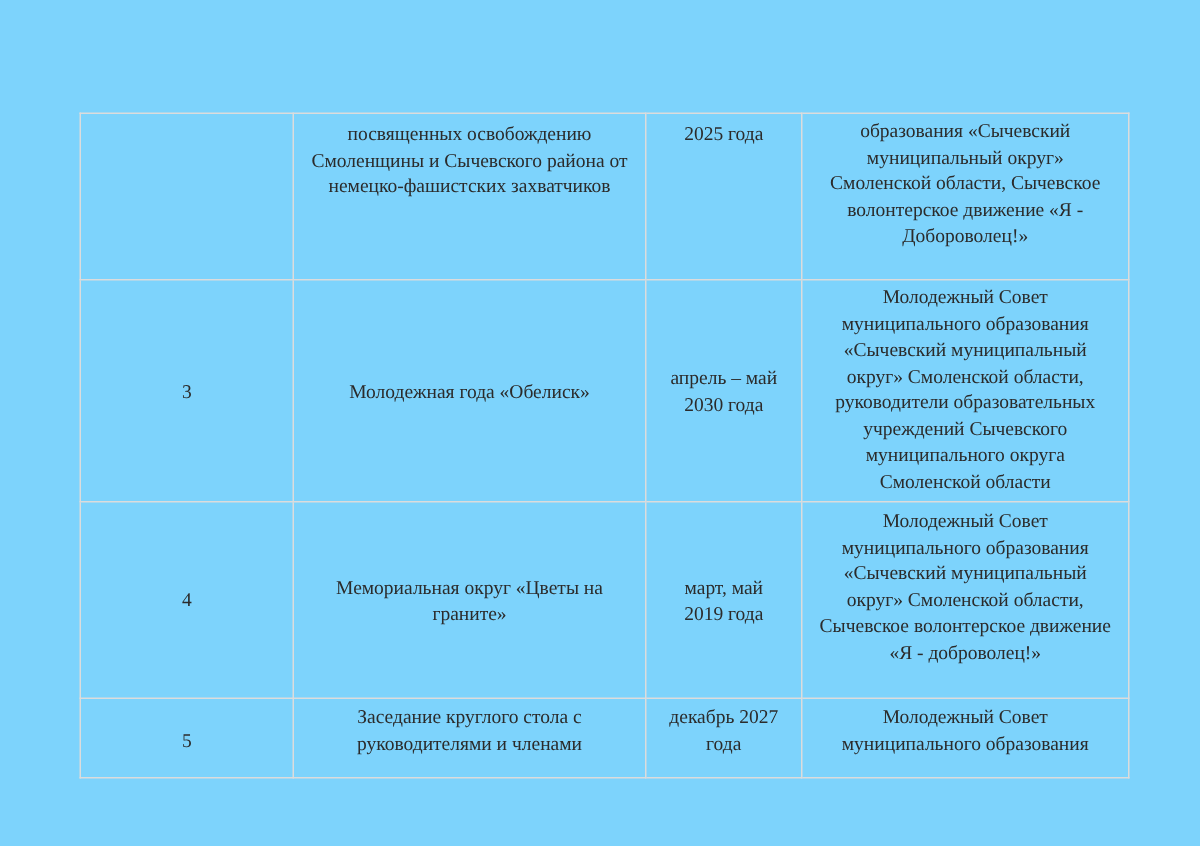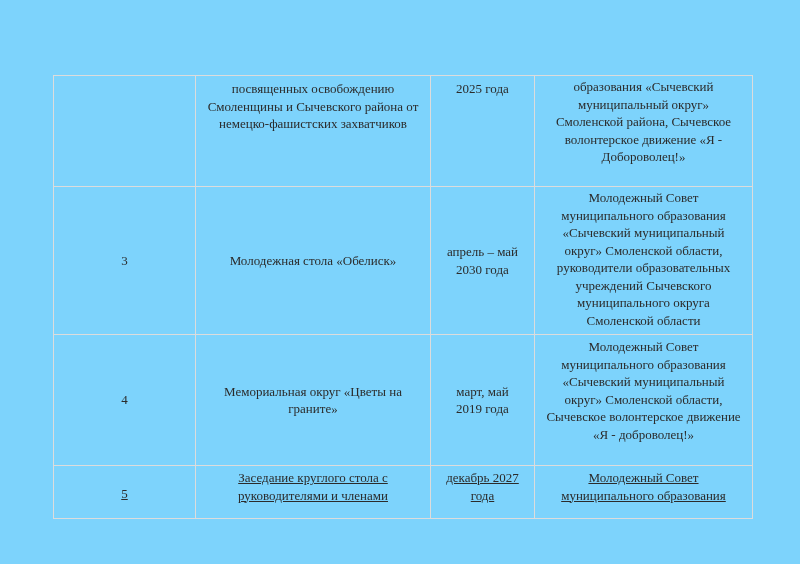--- a/index.html
+++ b/index.html
@@ -39,21 +39,21 @@
       color: #2b2b2b;
     }
     .col-num { width: 142px; }
     .col-event { width: 235px; }
     .col-date { width: 104px; }
     .col-resp { width: 218px; }
 
     .row-cont td { height: 106px; vertical-align: top; padding-top: 4px; }
     .row-3 td { height: 145px; vertical-align: middle; }
     .row-4 td { height: 127px; vertical-align: middle; }
-    .row-5 td { height: 49px; vertical-align: top; padding-top: 3px; text-decoration: underline; }
+    .row-5 td { height: 49px; vertical-align: top; padding-top: 3px; }
 
     .row-3 td.resp-cell { vertical-align: top; padding-top: 2px; }
     .row-4 td.resp-cell { vertical-align: top; padding-top: 3px; }
     .row-cont td.resp-cell { padding-top: 2px; }
     .row-5 td.num-cell { vertical-align: middle; }
 
     .cell-text { display: block; white-space: pre-line; }
   </style>
 </head>
 <body>
@@ -75,31 +75,31 @@
           <span class="cell-text">посвященных освобождению
 Смоленщины и Сычевского района от
 немецко-фашистских захватчиков</span>
         </td>
         <td class="date-cell">
           <span class="cell-text">2025 года</span>
         </td>
         <td class="resp-cell">
           <span class="cell-text">образования «Сычевский
 муниципальный округ»
-Смоленской района, Сычевское
+Смоленской области, Сычевское
 волонтерское движение «Я -
 Добороволец!»</span>
         </td>
       </tr>
       <tr class="row-3">
         <td class="num-cell">
           <span class="cell-text">3</span>
         </td>
         <td class="event-cell">
-          <span class="cell-text">Молодежная стола «Обелиск»</span>
+          <span class="cell-text">Молодежная года «Обелиск»</span>
         </td>
         <td class="date-cell">
           <span class="cell-text">апрель – май
 2030 года</span>
         </td>
         <td class="resp-cell">
           <span class="cell-text">Молодежный Совет
 муниципального образования
 «Сычевский  муниципальный
 округ» Смоленской области,

